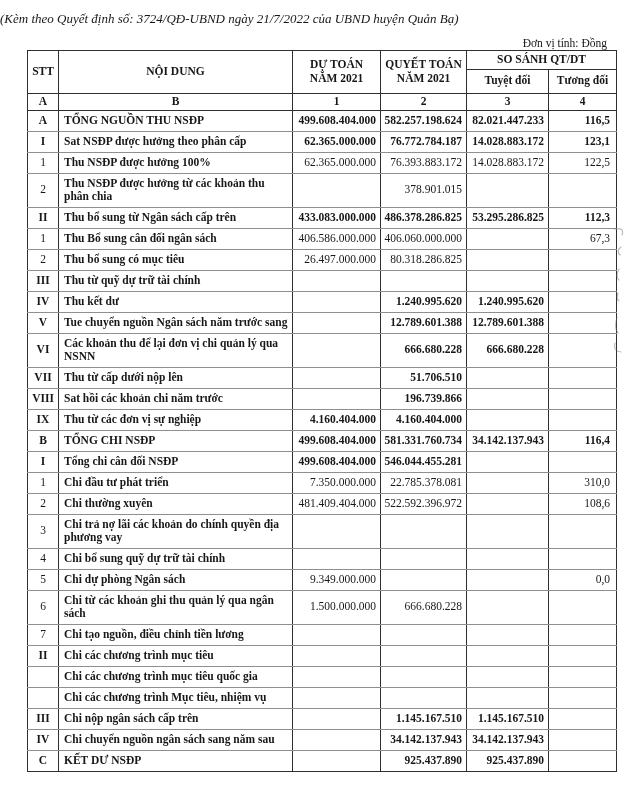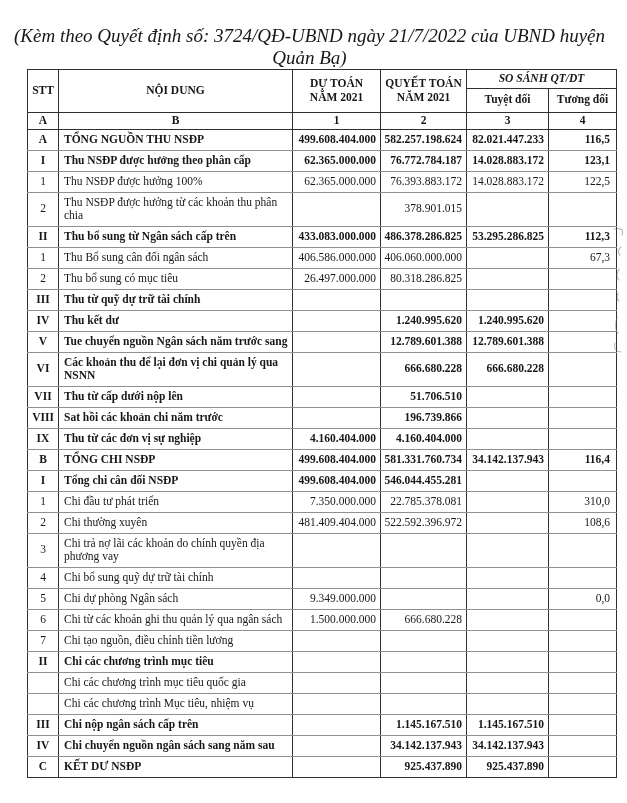--- a/index.html
+++ b/index.html
@@ -20,24 +20,24 @@
     padding-right: 4px;
   }
   .doc-title {
     text-align: center;
     font-weight: bold;
     font-size: 14.5px;
     margin-top: 5px;
     letter-spacing: 0.2px;
   }
   .doc-subtitle {
-    text-align: center;
+    text-align: left;
     font-style: italic;
-    font-size: 19px;
-    margin-top: 21px;
+    font-size: 13px;
+    margin-top: 7px;
   }
   .unit-note {
     text-align: right;
     font-size: 11.5px;
     margin: 10px 12px 1px 0;
   }
 
   table.budget {
     border-collapse: collapse;
     table-layout: fixed;
@@ -68,55 +68,56 @@
     text-align: center;
     font-weight: bold;
     height: 17px;
     border-bottom: 1.6px solid #2f2f2f;
     padding: 1px;
   }
   .budget tbody td { height: 21px; padding: 3px 3px; }
   .budget tbody tr.bold td { font-weight: bold; border-top-color: #5a5a5a; }
   .budget tbody tr:last-child td { border-bottom: 1.6px solid #2f2f2f; }
   .c-stt  { text-align: center; }
-  .c-label{ text-align: left; padding-left: 5px !important; }
+  .c-label{ text-align: left; padding-left: 5px !important; font-weight: bold; }
   .c-num  { text-align: right; padding-right: 4px !important; }
   .c-rel  { padding-right: 6px !important; }
 
   .scan-artifact {
     position: absolute;
     right: 1px; top: 225px;
     width: 14px; height: 130px;
     opacity: 0.45;
     pointer-events: none;
   }
 </style>
 </head>
 <body>
 
 <div class="page">
 
   <div class="doc-subtitle">(Kèm theo Quyết định số: 3724/QĐ-UBND ngày 21/7/2022 của UBND huyện Quản Bạ)</div>
+  <div class="unit-note">Đơn vị tính: Đồng</div>
 
   <table class="budget">
     <colgroup>
       <col style="width:31px">
       <col style="width:234px">
       <col style="width:88px">
       <col style="width:86px">
       <col style="width:82px">
       <col style="width:68px">
     </colgroup>
     <thead>
       <tr class="main-head">
         <th rowspan="2">STT</th>
         <th rowspan="2">NỘI DUNG</th>
         <th rowspan="2">DỰ TOÁN NĂM 2021</th>
         <th rowspan="2">QUYẾT TOÁN NĂM 2021</th>
-        <th colspan="2" style="height:18px;font-style:italic;">SO SÁNH QT/DT</th>
+        <th colspan="2" style="height:18px;">SO SÁNH QT/DT</th>
       </tr>
       <tr class="sub-head">
         <th>Tuyệt đối</th>
         <th>Tương đối</th>
       </tr>
       <tr class="key-row">
         <td>A</td>
         <td>B</td>
         <td>1</td>
         <td>2</td>
@@ -128,21 +129,21 @@
         <tr class="bold">
     <td class="c-stt">A</td>
     <td class="c-label">TỔNG NGUỒN THU NSĐP</td>
     <td class="c-num">499.608.404.000</td>
     <td class="c-num">582.257.198.624</td>
     <td class="c-num">82.021.447.233</td>
     <td class="c-num c-rel">116,5</td>
   </tr>
         <tr class="bold">
     <td class="c-stt">I</td>
-    <td class="c-label">Thu NSĐP được hưởng theo phân cấp</td>
+    <td class="c-label">Sat NSĐP được hưởng theo phân cấp</td>
     <td class="c-num">62.365.000.000</td>
     <td class="c-num">76.772.784.187</td>
     <td class="c-num">14.028.883.172</td>
     <td class="c-num c-rel">123,1</td>
   </tr>
         <tr>
     <td class="c-stt">1</td>
     <td class="c-label">Thu NSĐP được hưởng 100%</td>
     <td class="c-num">62.365.000.000</td>
     <td class="c-num">76.393.883.172</td>

